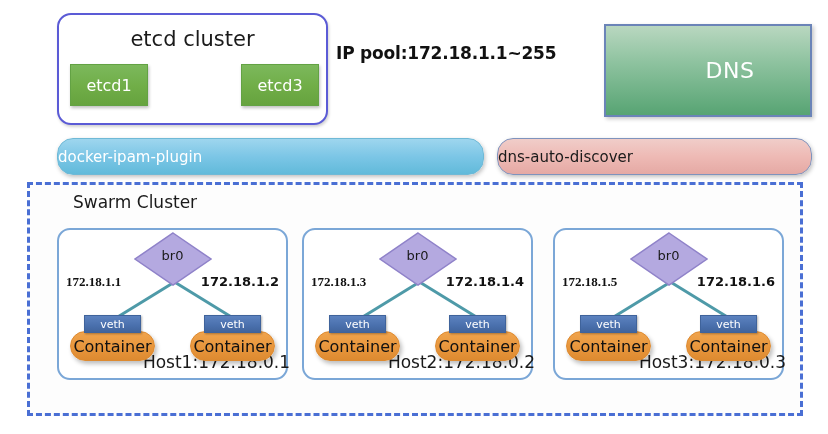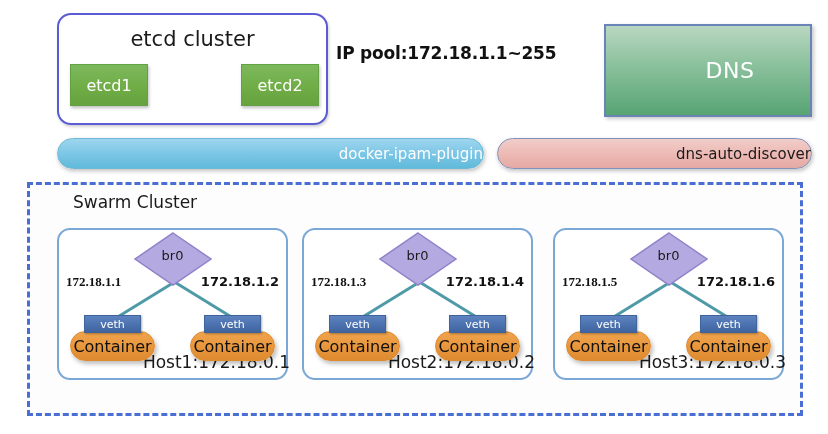--- a/index.html
+++ b/index.html
@@ -87,26 +87,26 @@
   }
   .dns-label {
     color: #ffffff;
     font-size: 22px;
     letter-spacing: 0.5px;
   }
 
   
   .pill {
     position: absolute;
-    height: 31px;
+    height: 37px;
     box-sizing: border-box;
     border-radius: 16px;
     display: flex;
     align-items: center;
-    justify-content: flex-end;
+    justify-content: flex-start;
     box-shadow: 1px 2px 4px rgba(0,0,0,0.25);
     font-size: 15px;
   }
   .pill-ipam {
     left: 57px; top: 138px;
     width: 427px;
     background: linear-gradient(180deg, #9ed6ee 0%, #7cc6e6 50%, #61bada 100%);
     border: 1px solid #6fb9d6;
     color: #ffffff;
   }
@@ -243,21 +243,21 @@
 
 <div id="stage">
 
   <div class="etcd-cluster">
     <div class="etcd-title">etcd cluster</div>
     <div class="etcd-nodes">
       <div class="etcd-node">
         <span>etcd1</span>
       </div>
       <div class="etcd-node">
-        <span>etcd2</span>
+        <span>etcd3</span>
       </div>
     </div>
   </div>
 
   <div class="ip-pool">IP pool:172.18.1.1~255</div>
 
   <div class="dns-box">
     <span class="dns-label">DNS</span>
   </div>
 

